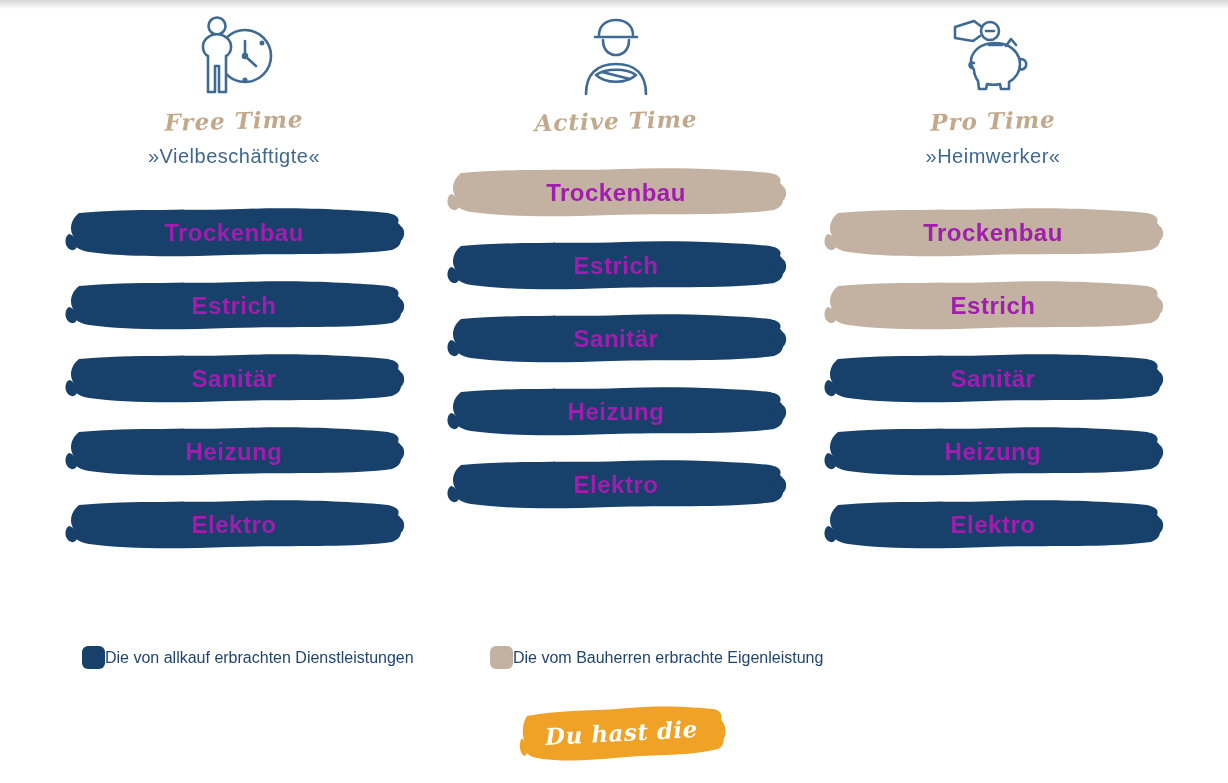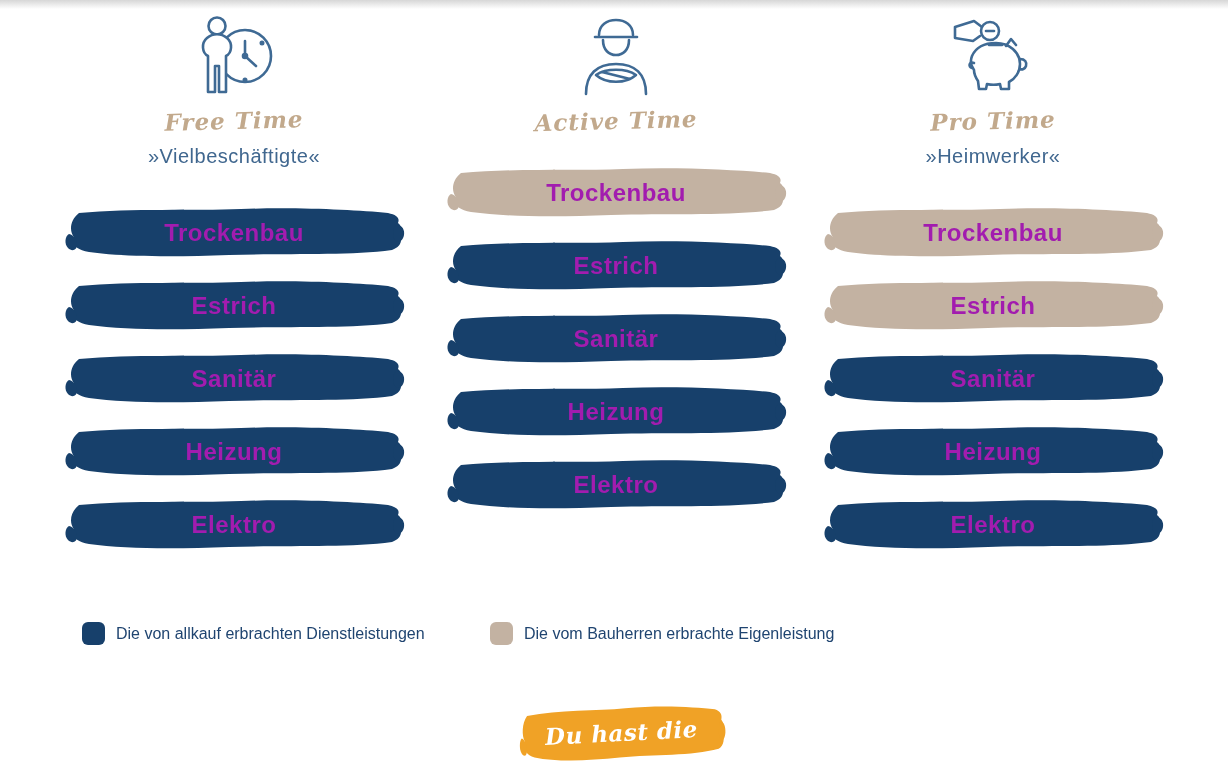--- a/index.html
+++ b/index.html
@@ -30,21 +30,21 @@
   .bars{margin-top:28px;}
   .bar{position:relative;height:58px;margin-bottom:15px;}
   .bar svg{position:absolute;inset:0;width:100%;height:100%;fill:currentColor;}
   .bar-service{color:var(--navy);}
   .bar-self{color:var(--beige);}
   .bar-label{
     position:relative;z-index:1;display:block;color:#a21caf;font-weight:bold;
     font-size:24px;line-height:58px;letter-spacing:.5px;
   }
   .legend-item{
-    position:absolute;top:622px;display:flex;align-items:center;gap:11px;
+    position:absolute;top:646px;display:flex;align-items:center;
     color:var(--legend_text);font-size:16px;padding-left:24px;
   }
   .legend-0{left:58px;}
   .legend-1{left:455px;margin-left:11px;}
   .swatch{width:23px;height:23px;border-radius:6px;flex:0 0 auto;}
   .swatch-service{background:var(--navy);}
   .swatch-self{background:var(--beige);}
   .badge{
     position:absolute;left:518px;top:703px;width:208px;height:62px;
     color:var(--orange);transform:rotate(-2deg);

